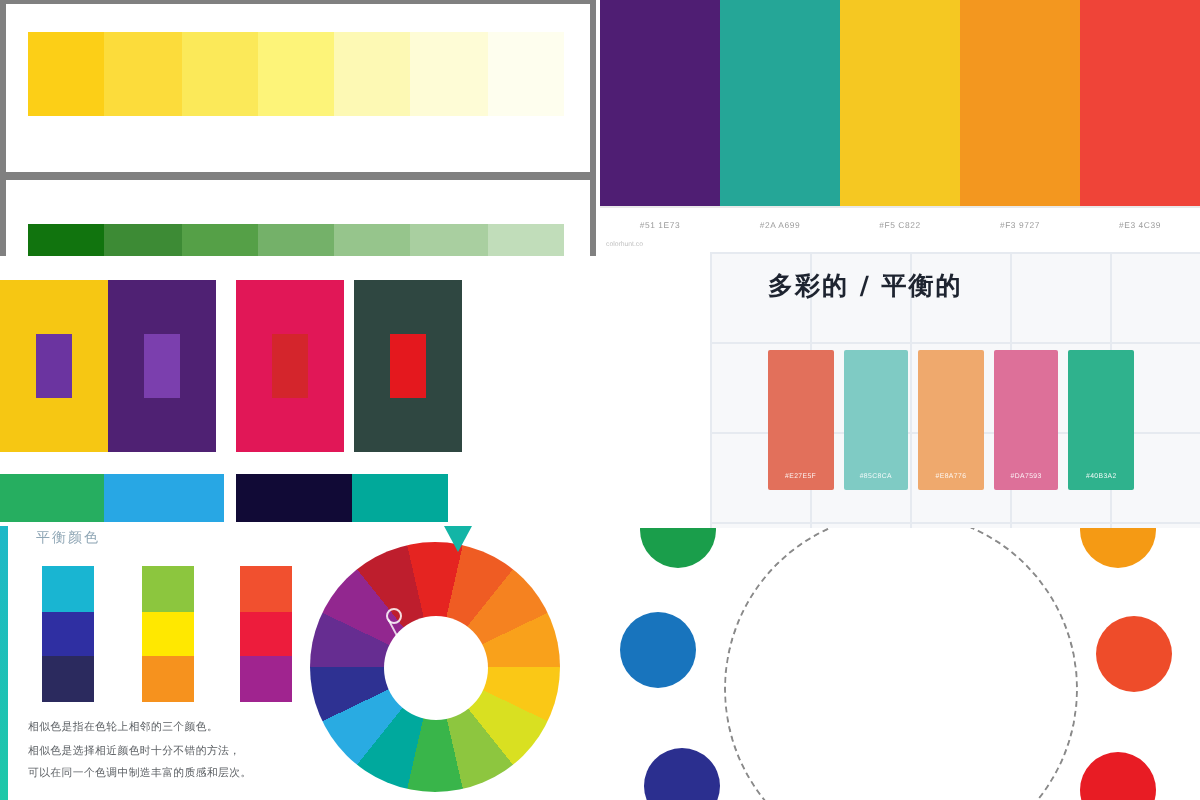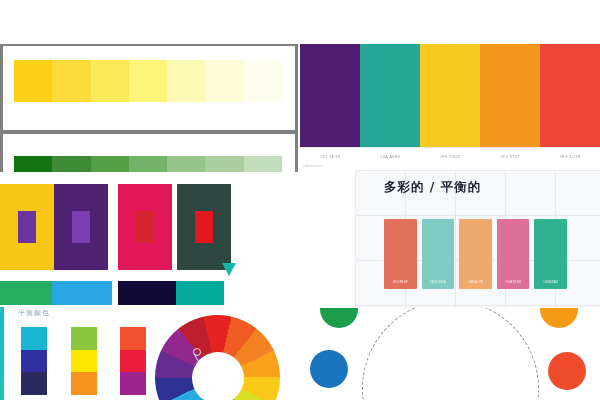--- a/index.html
+++ b/index.html
@@ -1,21 +1,21 @@
 <!DOCTYPE html>
 <html><head>
 <meta charset="utf-8">
 <style>
   html,body{margin:0;padding:0;}
   body{
     width:600px;height:400px;overflow:hidden;background:#ffffff;
     font-family:"Liberation Sans","DejaVu Sans",sans-serif;
   }
   .canvas{position:relative;width:600px;height:400px;}
-  .panel{position:absolute;overflow:hidden;margin-top:44px;}
+  .panel{position:absolute;overflow:hidden;}
 
   
   #p-grad{left:0;top:0;width:298px;height:128px;background:#808080;}
   .grad-card{position:absolute;left:3px;background:#ffffff;}
   #grad-card-1{top:2px;width:292px;height:84px;}
   #grad-card-2{top:90px;width:292px;height:38px;}
   .ramp{position:absolute;display:flex;}
   #ramp-yellow{left:11px;top:14px;width:268px;height:42px;}
   #ramp-green{left:11px;top:22px;width:268px;height:16px;}
   .ramp .sw{flex:1 1 0;height:100%;}

